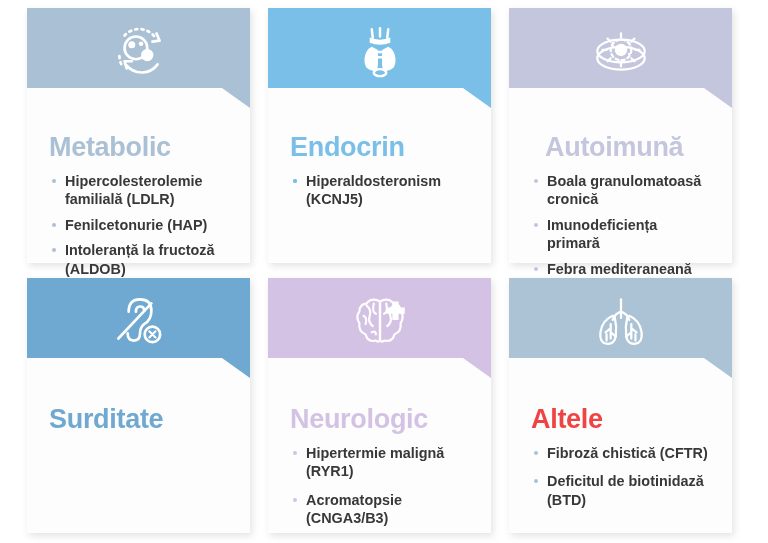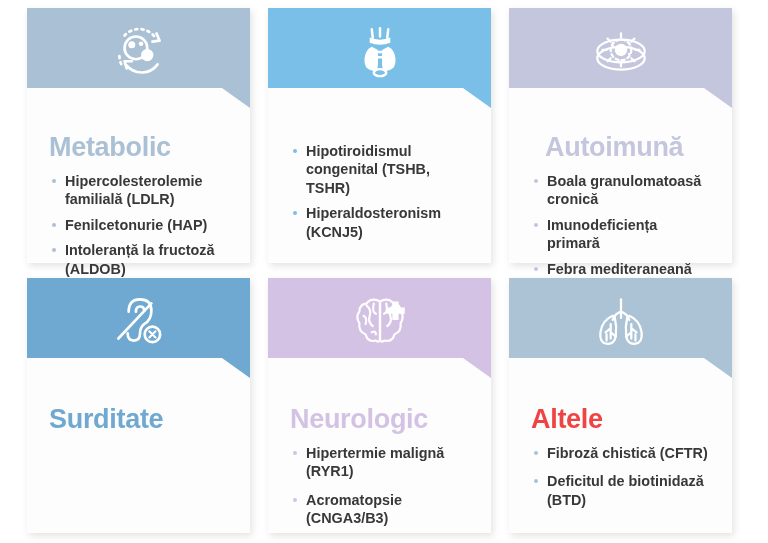--- a/index.html
+++ b/index.html
@@ -142,22 +142,23 @@
             <path d="M24 10 L25 18 M32 9 L32 17 M40 10 L39 18"></path>
             <path d="M22 18 Q32 22 42 18 L42 23 Q32 27 22 23 Z" fill="#ffffff" stroke="none"></path>
             <path d="M24 27 Q18 30 17 38 Q16 48 24 50 Q30 51 30 44 L30 30 Z" fill="#ffffff" stroke="none"></path>
             <path d="M40 27 Q46 30 47 38 Q48 48 40 50 Q34 51 34 44 L34 30 Z" fill="#ffffff" stroke="none"></path>
             <path d="M28 32 L36 32 M28 37 L36 37"></path>
             <ellipse cx="32" cy="52" rx="6" ry="3.4"></ellipse>
           </svg>
         </span>
       </div>
       <div class="card-body">
-        <ul class="bullet-list">
-          <li><span class="dot" style="background: rgb(121, 191, 232);"></span><span>Hipotiroidismul congenital (TSHB, TSHR)</span></li>
+        <div class="card-title" style="color: rgb(121, 191, 232);">Endocrin</div>
+        <ul class="bullet-list">
+          <li><span class="dot" style="background: rgb(121, 191, 232);"></span></li>
           <li><span class="dot" style="background: rgb(121, 191, 232);"></span><span>Hiperaldosteronism (KCNJ5)</span></li>
         </ul>
       </div>
     </div>
 
     <div class="card row1">
       <div class="card-header">
         <svg class="ribbon" viewBox="0 0 223 100" preserveAspectRatio="none">
           <polygon class="ribbon-fill-3" points="0,0 223,0 223,100 195,80 0,80" fill="#c4c6dd"></polygon>
         </svg>

